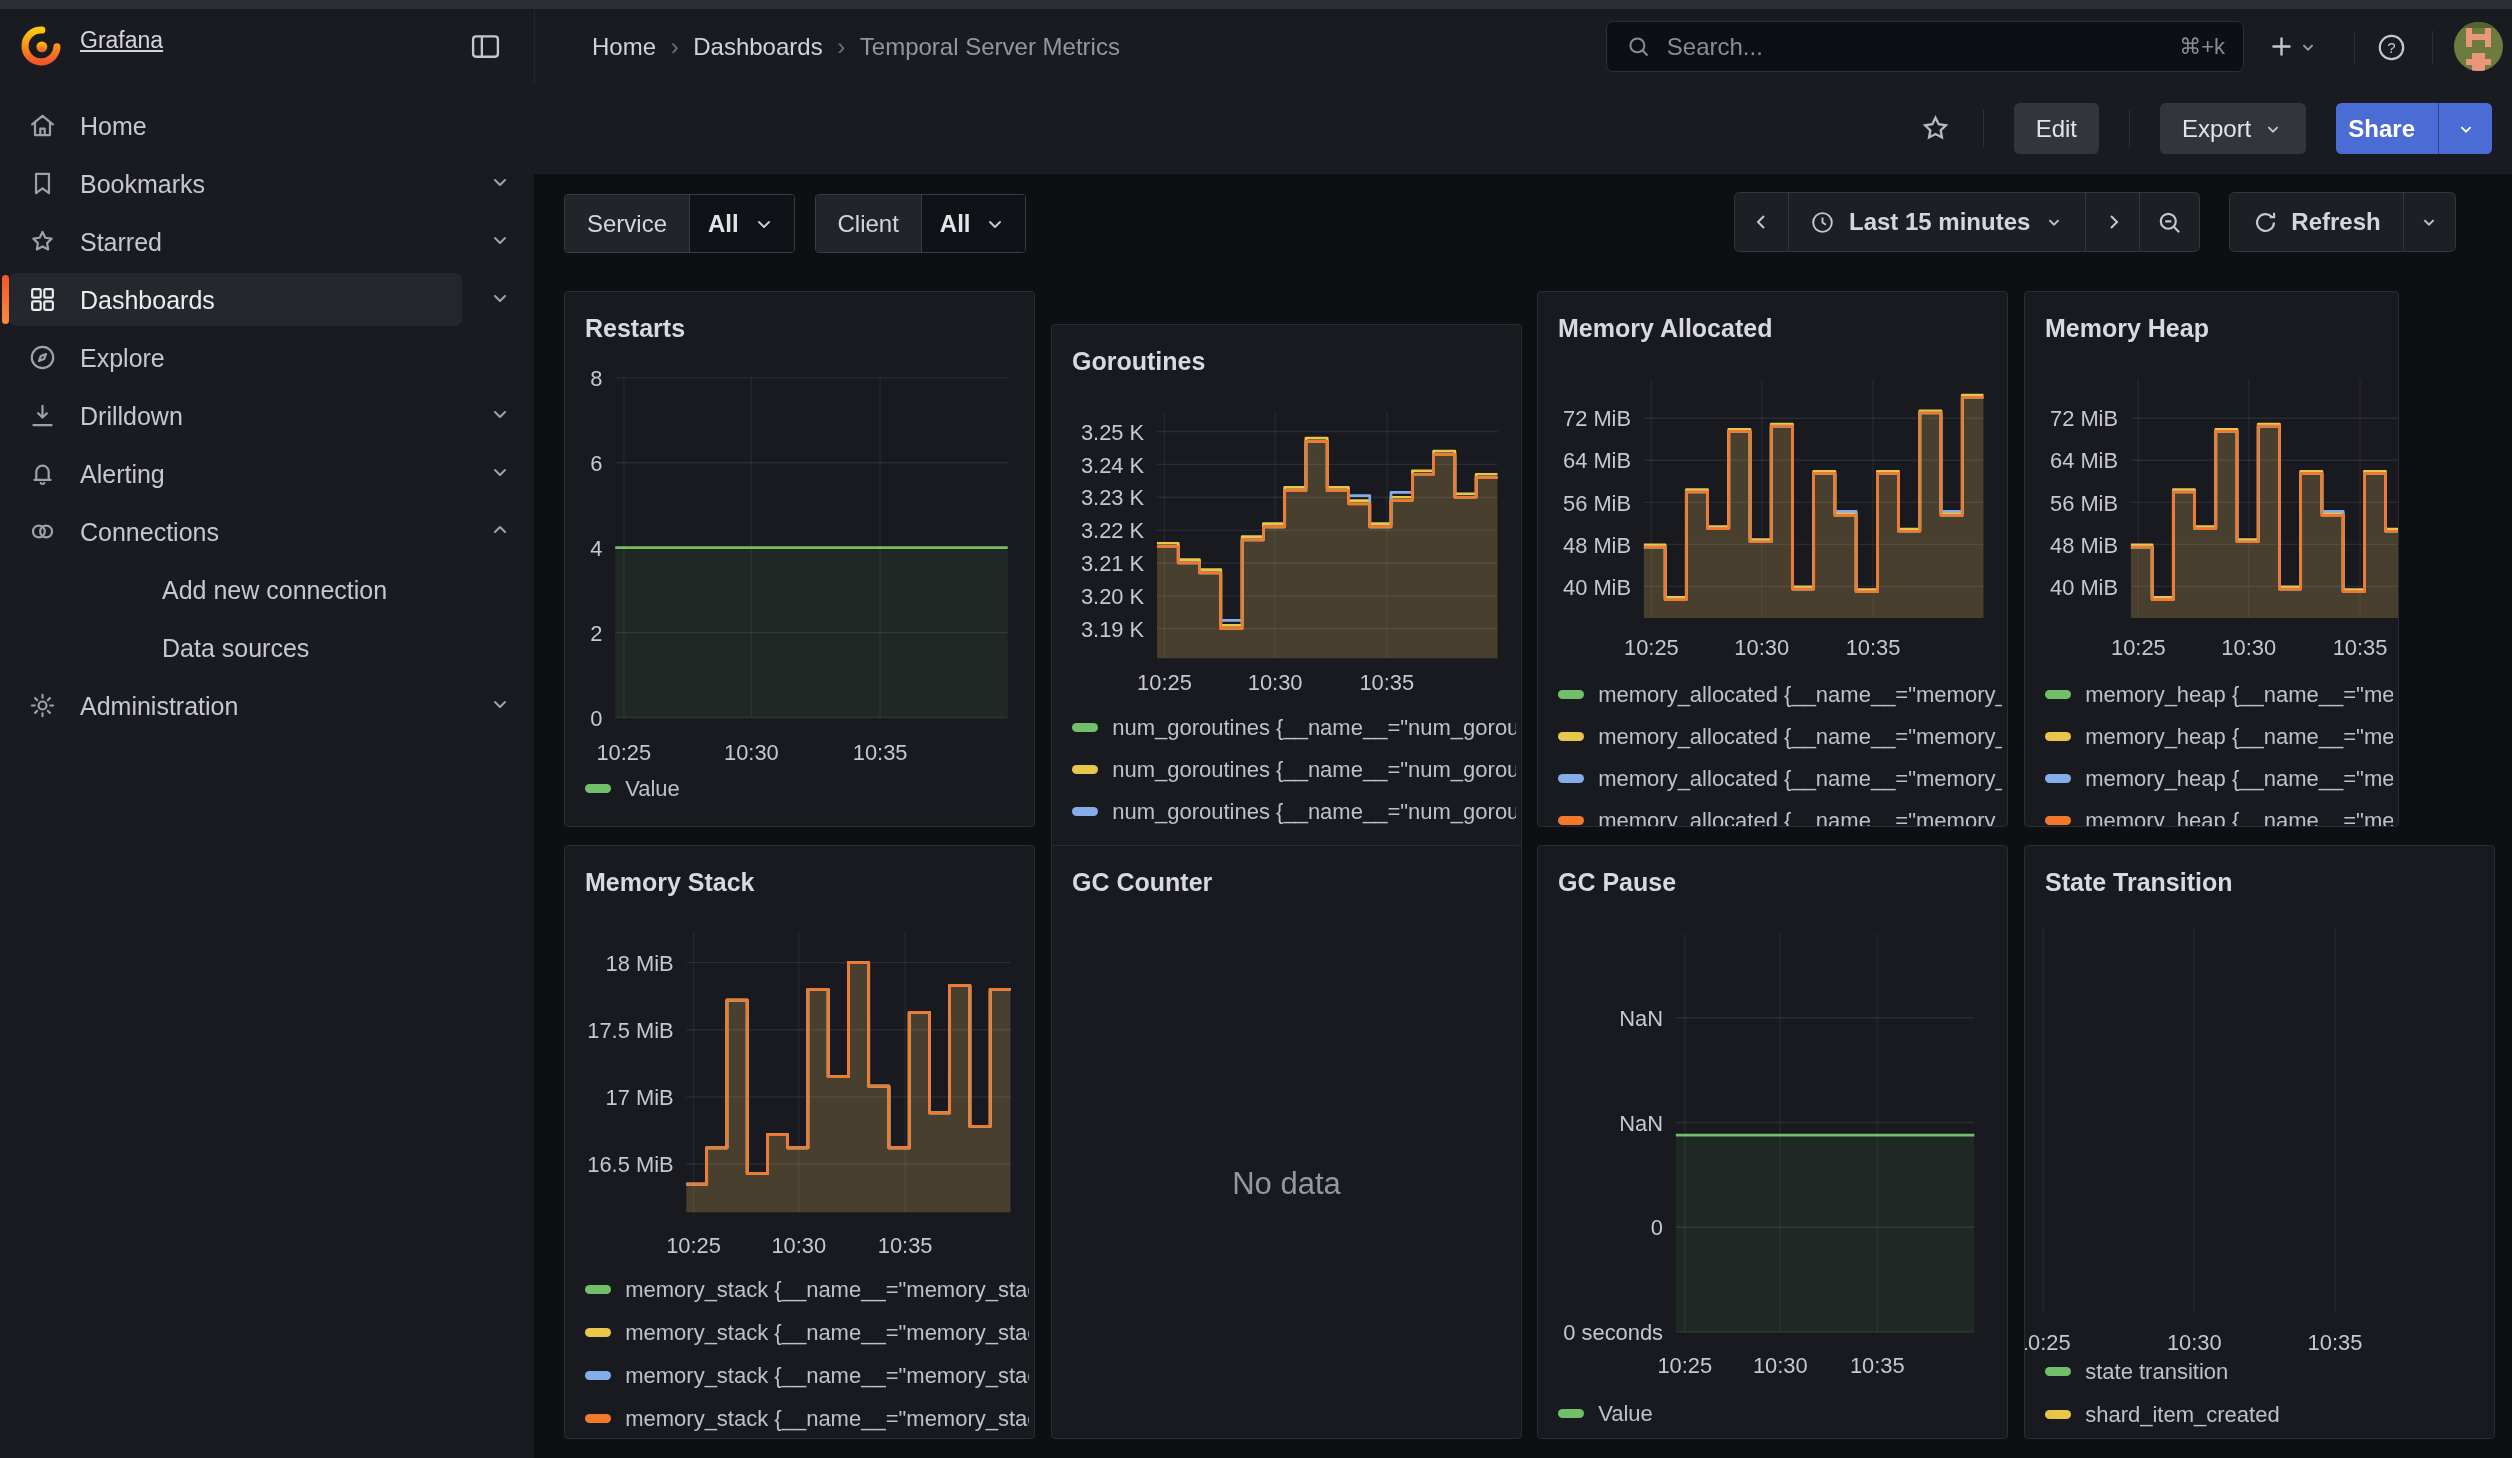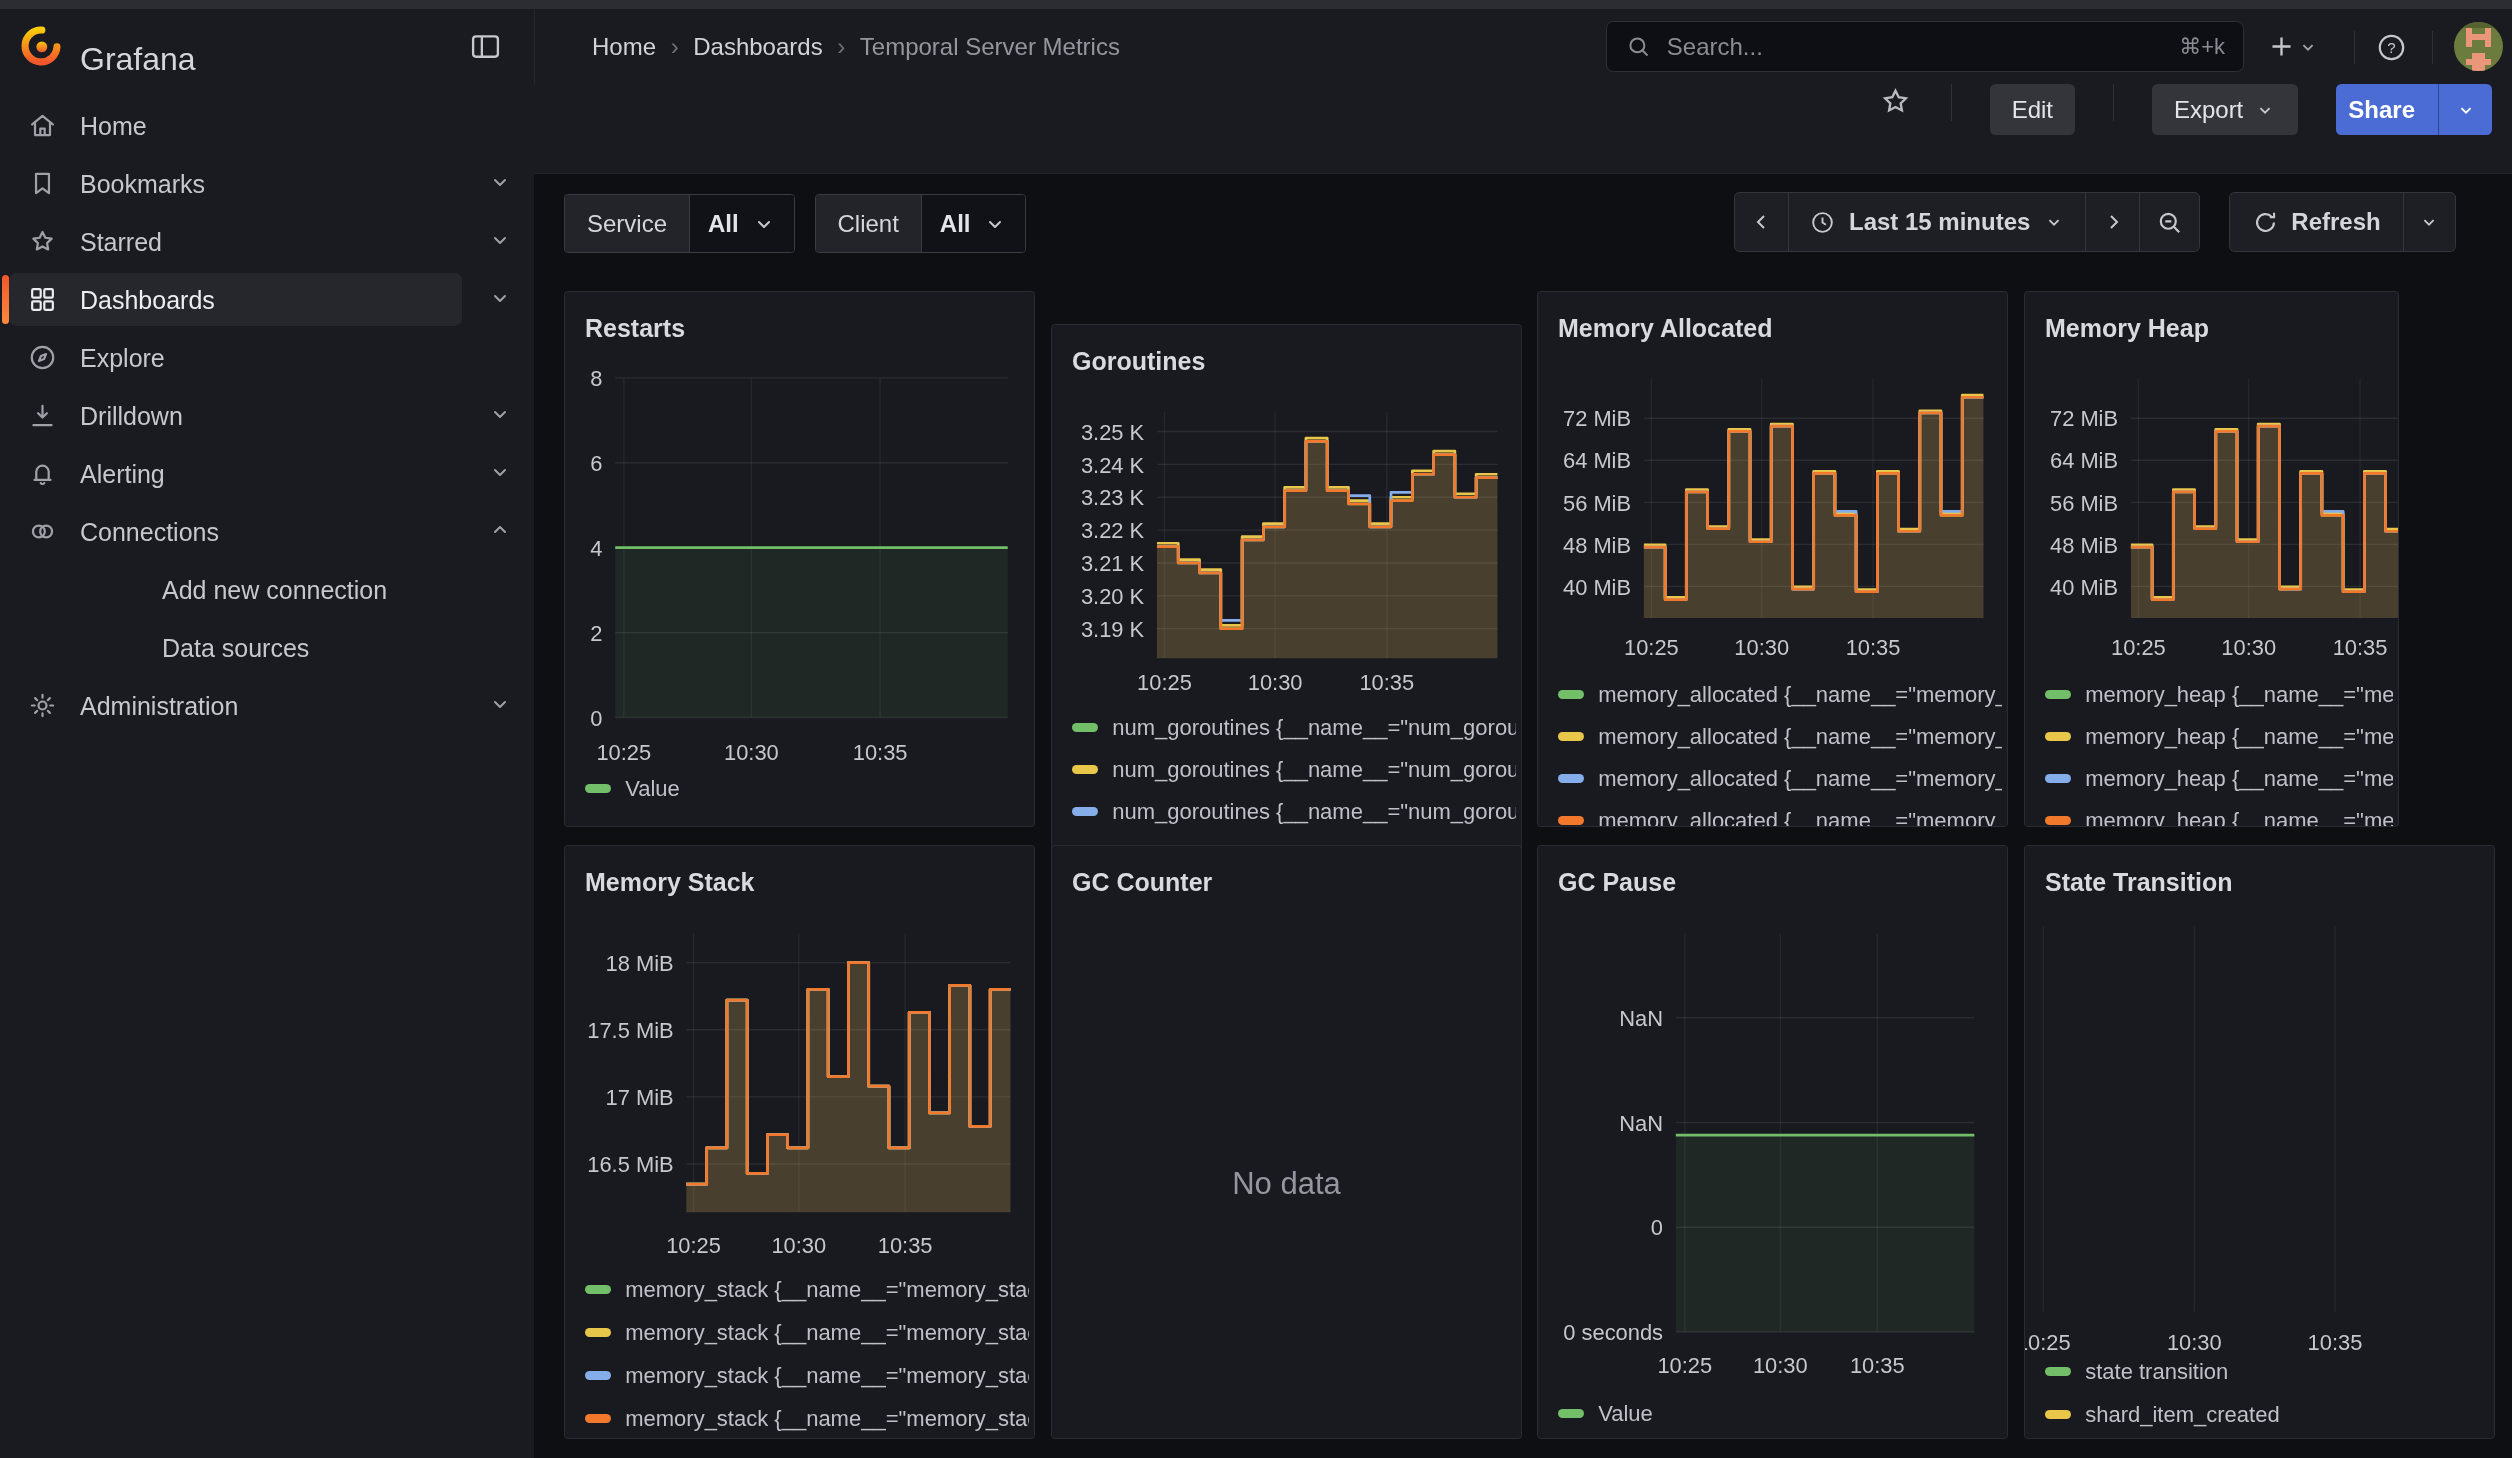--- a/index.html
+++ b/index.html
@@ -3,40 +3,40 @@
 <meta charset="utf-8">
 <style>
   html,body{margin:0;padding:0;background:#0E0F13;}
   .screen{position:relative;width:2512px;height:1458px;background:#0E0F13;overflow:hidden;
           font-family:"Liberation Sans",sans-serif;color:#C7C8CE;}
   .topstrip{position:absolute;left:0;top:0;width:2512px;height:9px;background:#2C2D32;}
   
   .header{position:absolute;left:0;top:9px;width:2512px;height:75px;background:#1A1B20;
           border-bottom:0.9px solid #26272E;}
   .brand-area{position:absolute;left:0;top:0;width:534px;height:75px;border-right:0.9px solid #26272E;}
-  .brand-label{position:absolute;left:80px;top:32px;font-size:32px;color:#D5D6DB;}
+  .brand-label{position:absolute;left:80px;top:18px;font-size:23px;color:#D5D6DB;text-decoration:underline;}
   .logo{position:absolute;left:20px;top:16.4px;}
   .toggle-btn{position:absolute;left:468px;top:20px;cursor:pointer;}
   .crumbs{position:absolute;left:592px;top:24px;font-size:24px;display:flex;gap:14.6px;align-items:center;}
   .crumb{color:#D2D3D8;cursor:pointer;}
   .crumb.last{color:#94969D;cursor:default;}
   .crumb-sep{color:#6F7177;}
   .search-box{position:absolute;left:1606px;top:12px;width:638px;height:51px;background:#0E0F14;
       border:0.9px solid #2E3038;border-radius:7.3px;display:flex;align-items:center;padding:0 18px;box-sizing:border-box;}
   .search-box input{flex:1;background:transparent;border:none;outline:none;color:#C7C8CE;
       font-size:24px;margin-left:12.8px;font-family:"Liberation Sans",sans-serif;}
   .search-box input::placeholder{color:#8A8C93;}
   .kbd-hint{color:#8A8C93;font-size:22px;}
   .hdr-ic{position:absolute;top:22px;cursor:pointer;display:flex;align-items:center;}
   .hdr-divider{position:absolute;top:22px;width:0.9px;height:33px;background:#2E3038;}
   .avatar{position:absolute;left:2454px;top:12.8px;width:49px;height:49px;border-radius:50%;overflow:hidden;cursor:pointer;}
   
   .toolbar{position:absolute;left:534px;top:84px;width:1978px;height:90px;background:#1A1B20;
-      border-bottom:0.9px solid #202127;display:flex;justify-content:flex-end;
-      padding-right:20px;box-sizing:border-box;gap:38px;}
+      border-bottom:0.9px solid #202127;display:flex;align-items:center;justify-content:flex-end;
+      padding-right:20px;box-sizing:border-box;gap:30px;}
   .tb-divider{width:0.9px;height:37px;background:#2F3138;}
   .btn{height:51px;border-radius:5.5px;display:flex;align-items:center;font-size:24px;color:#E3E4E8;
       background:#33353B;padding:0 22px;cursor:pointer;gap:11px;}
   .btn-primary{background:#4A6CD4;color:#FFFFFF;padding:0;}
   .share-main{padding:0 12px;display:flex;align-items:center;height:100%;}
   .share-chev{display:flex;align-items:center;justify-content:center;width:53px;height:100%;
       border-left:0.9px solid rgba(0,0,0,0.35);}
   
   .sidebar{position:absolute;left:0;top:84px;width:534px;height:1374px;background:#1A1B20;padding-top:12.8px;box-sizing:border-box;}
   .side-item{position:relative;height:58px;cursor:pointer;}

